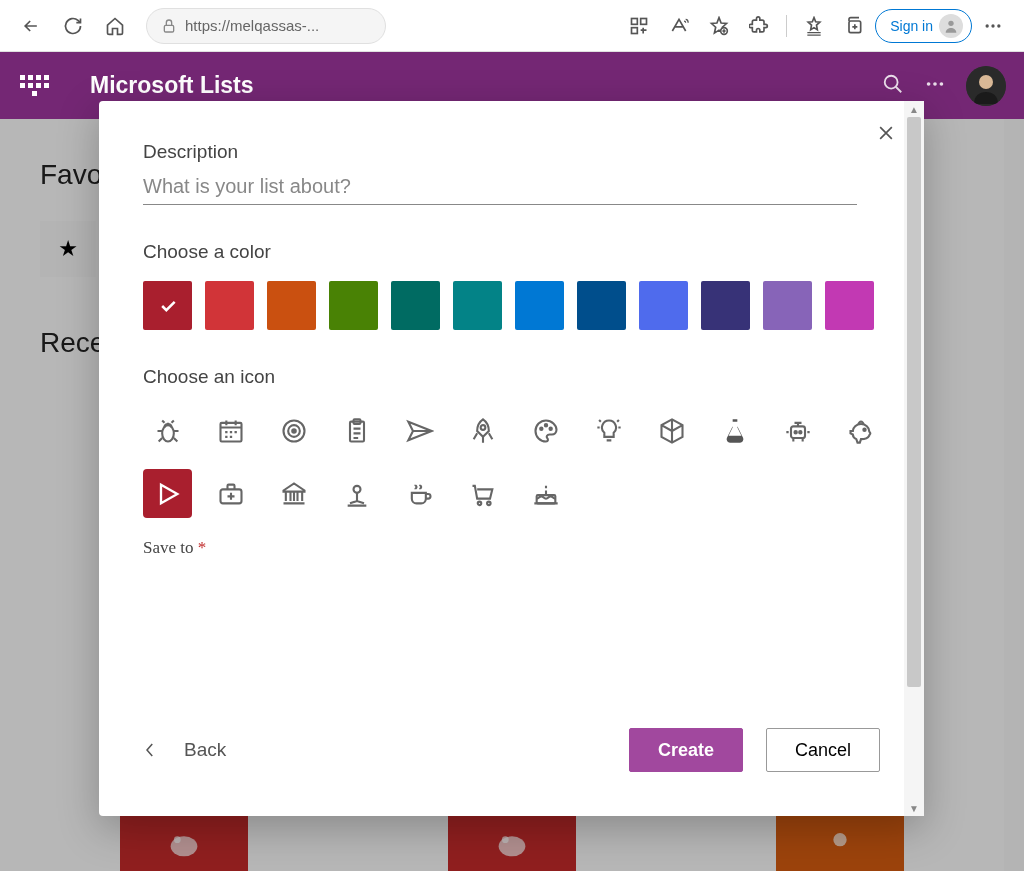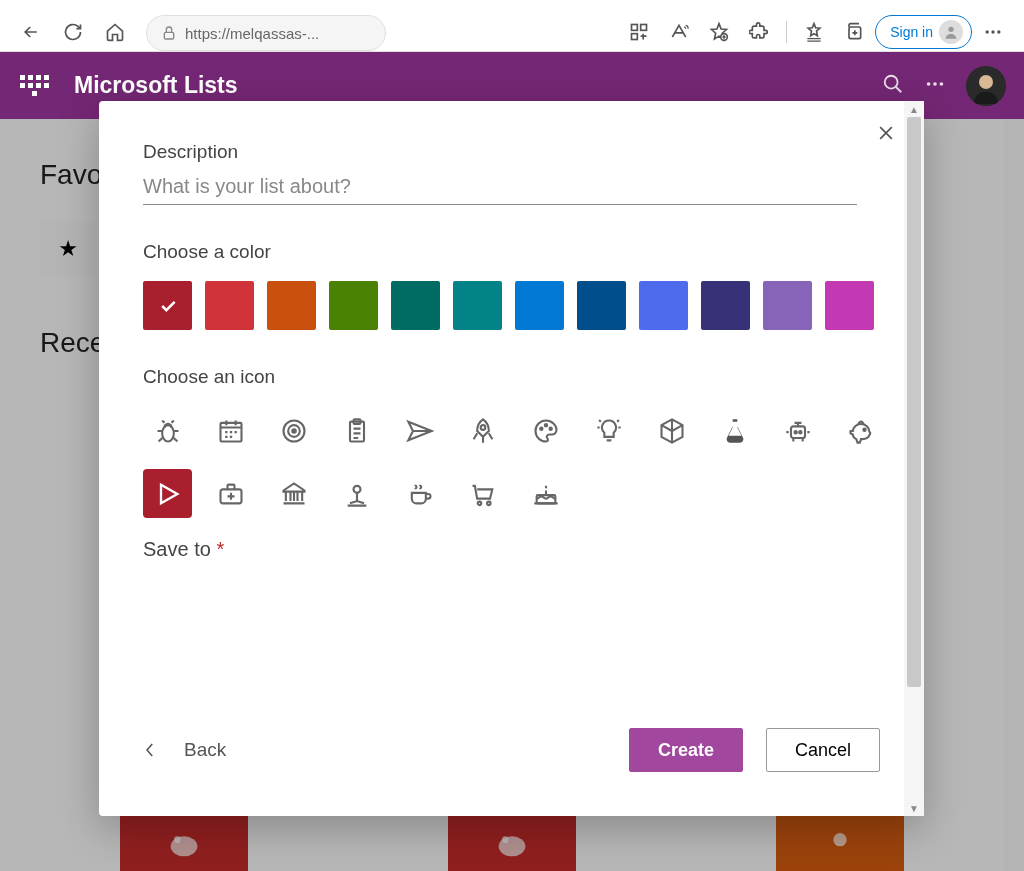--- a/index.html
+++ b/index.html
@@ -1,32 +1,32 @@
 <!DOCTYPE html>
 <html><head>
   <meta charset="utf-8">
   <style>
     * { margin: 0; padding: 0; box-sizing: border-box; }
     body { font-family: "Segoe UI", Arial, sans-serif; background: #fff; width: 1024px; height: 871px; overflow: hidden; position: relative; }
     
     
-    .browser-bar { height: 52px; display: flex; align-items: flex-end; padding: 0 12px; gap: 4px; background: #fff; border-bottom: 1px solid #e0e0e0; }
+    .browser-bar { height: 52px; display: flex; align-items: center; padding: 0 12px; gap: 4px; background: #fff; border-bottom: 1px solid #e0e0e0; }
     .nav-btn { width: 38px; height: 38px; display: flex; align-items: center; justify-content: center; border: none; background: transparent; cursor: pointer; border-radius: 4px; color: #555; }
     .nav-btn svg { width: 20px; height: 20px; }
     .address-bar { flex: 0 0 240px; height: 36px; margin: 0 8px; display: flex; align-items: center; gap: 8px; padding: 0 14px; border-radius: 18px; background: #f5f5f5; border: 1px solid #e0e0e0; color: #666; font-size: 15px; overflow: hidden; white-space: nowrap; }
     .toolbar-right { display: flex; align-items: center; gap: 2px; margin-left: auto; }
     .signin-btn { display: flex; align-items: center; gap: 6px; border: 1.5px solid #0078d4; border-radius: 18px; padding: 4px 8px 4px 14px; color: #0078d4; font-size: 14px; cursor: pointer; background: #fff; }
     .profile-circle { width: 24px; height: 24px; background: #ddd; border-radius: 50%; display: flex; align-items: center; justify-content: center; }
     .divider-v { width: 1px; height: 22px; background: #ccc; margin: 0 6px; }
 
     
     .app-header { height: 67px; background: #742774; display: flex; align-items: center; padding: 0 18px; color: #fff; }
     .app-launcher { width: 32px; height: 32px; display: flex; flex-wrap: wrap; gap: 3px; align-content: center; justify-content: center; margin-right: 24px; cursor: pointer; }
     .app-launcher span { width: 5px; height: 5px; background: #fff; }
-    .app-title { font-size: 23px; font-weight: 600; }
+    .app-title { font-size: 23px; font-weight: 600; margin-left: 16px; }
     .header-right { margin-left: auto; display: flex; align-items: center; gap: 20px; }
     .header-icon { color: #fff; opacity: 0.85; cursor: pointer; }
     .avatar { width: 40px; height: 40px; border-radius: 50%; background: #333; display: flex; align-items: center; justify-content: center; overflow: hidden; }
 
     
     .page-bg { background: #f5f5f5; height: calc(871px - 119px); padding: 40px 40px 0 40px; position: relative; }
     .bg-section { font-size: 28px; color: #222; margin-bottom: 30px; }
     .bg-star { width: 56px; height: 56px; display: flex; align-items: center; justify-content: center; background: #f0f0f0; font-size: 22px; margin-bottom: 50px; }
     .bg-recent { font-size: 28px; color: #222; }
     .purple-panel { position: absolute; top: 20px; right: 16px; width: 88px; height: 280px; background: #742774; border-radius: 4px 4px 0 0; color: #fff; padding: 12px; font-size: 14px; }
@@ -58,21 +58,21 @@
     .color-swatch svg { width: 20px; height: 20px; }
 
     .icon-grid { display: flex; flex-wrap: wrap; gap: 14px; width: 760px; margin-bottom: 20px; }
     .icon-cell { width: 49px; height: 49px; display: flex; align-items: center; justify-content: center; cursor: pointer; color: #666; border-radius: 4px; }
     .icon-cell svg { width: 28px; height: 28px; }
     .icon-cell.selected { background: #a91f2e; color: #fff; }
     .icon-cell.flask { color: #555; }
     .icon-cell.flask svg path { fill: #555; }
 
     .modal-footer { display: flex; align-items: center; padding: 0 44px 44px 44px; }
-    .save-to { font-size: 20px; color: #444; margin-bottom: 18px; }
+    .save-to { font-size: 17px; color: #444; margin-bottom: 18px; font-family: Liberation Serif, serif; }
     .back-row { display: flex; align-items: center; gap: 27px; color: #555; font-size: 19px; cursor: pointer; }
     .back-row svg { width: 14px; height: 18px; }
     .footer-btns { margin-left: auto; display: flex; gap: 23px; }
     .btn { height: 44px; padding: 0 28px; font-size: 18px; border: 1px solid #999; background: #fff; cursor: pointer; border-radius: 2px; }
     .btn-primary { background: #a1489e; color: #fff; border-color: #a1489e; font-weight: 600; }
 
     
     .modal-scroll { position: absolute; top: 0; right: 0; width: 20px; height: 100%; background: #f5f5f5; }
     .modal-scroll-thumb { width: 14px; margin: 16px 3px 0 3px; height: 570px; background: #c8c8c8; border-radius: 2px; }
     .modal-scroll-arrow { position: absolute; left: 0; width: 20px; height: 16px; display: flex; align-items: center; justify-content: center; color: #888; font-size: 10px; }

